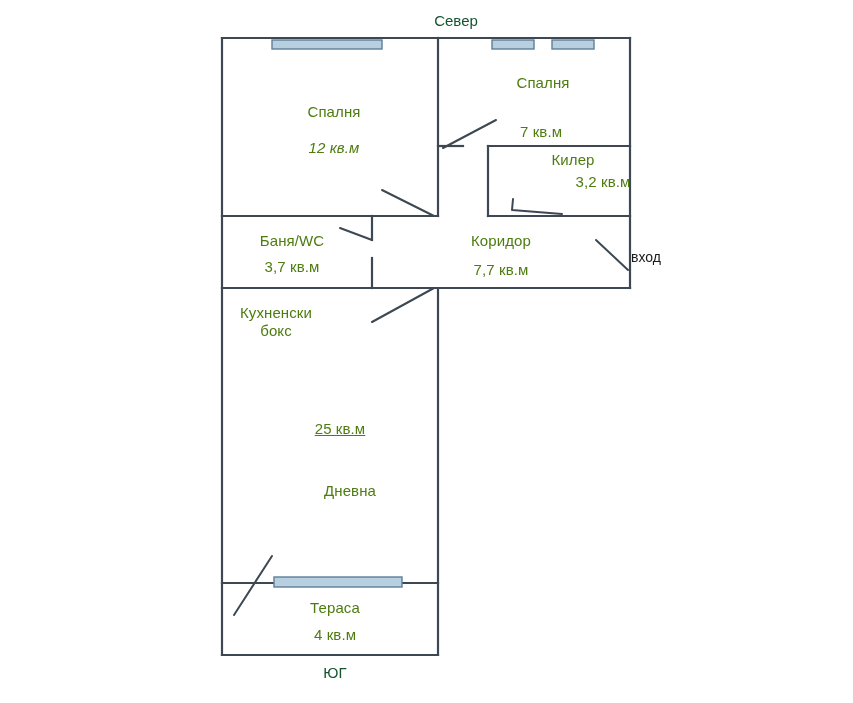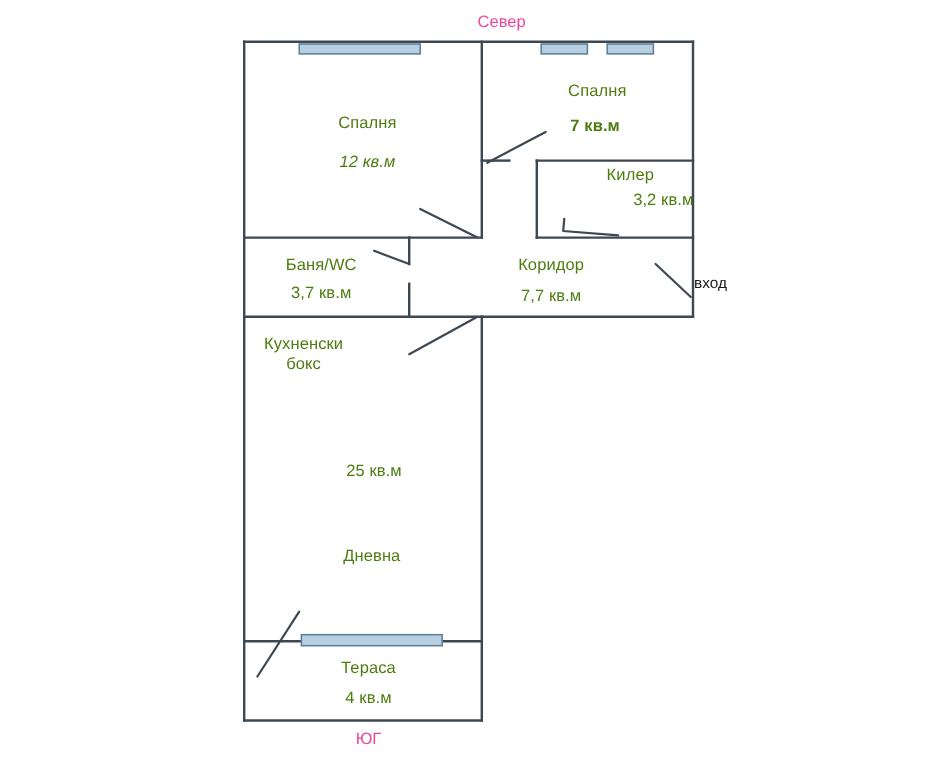--- a/index.html
+++ b/index.html
@@ -32,21 +32,21 @@
     transform: translate(-50%, -50%);
     letter-spacing: 0.1px;
   }
   .lbl.left {
     text-align: center;
     transform: translate(0, -50%);
   }
   .compass {
     position: absolute;
     font-size: 15px;
-    color: #ec4899;
+    color: #14532d;
     transform: translate(-50%, -50%);
   }
   .entrance {
     position: absolute;
     font-size: 14px;
     color: #1a1a1a;
     transform: translate(0, -50%);
   }
 </style>
 </head>
@@ -115,31 +115,31 @@
 </svg>
 
 <div class="compass" style="left:456px; top:20px;">Север</div>
 <div class="compass" style="left:335px; top:672px;">ЮГ</div>
 <div class="entrance" style="left:631px; top:257px;">вход</div>
 
 <div class="lbl" style="left:334px; top:112px;">Спалня</div>
 <div class="lbl" style="left:334px; top:148px;font-style:italic;">12 кв.м</div>
 
 <div class="lbl" style="left:543px; top:83px;">Спалня</div>
-<div class="lbl" style="left:541px; top:115px;font-weight:bold;">7 кв.м</div>
+<div class="lbl" style="left:541px; top:132px;">7 кв.м</div>
 
 <div class="lbl" style="left:573px; top:160px;">Килер</div>
 <div class="lbl" style="left:563px; top:182px;margin-left:40px;">3,2 кв.м</div>
 
 <div class="lbl" style="left:292px; top:241px;">Баня/WC</div>
 <div class="lbl" style="left:292px; top:267px;">3,7 кв.м</div>
 
 <div class="lbl" style="left:501px; top:241px;">Коридор</div>
 <div class="lbl" style="left:501px; top:270px;">7,7 кв.м</div>
 
 <div class="lbl left" style="left:240px; top:322px;">Кухненски
 бокс</div>
 
-<div class="lbl" style="left:340px; top:429px;">25 кв.м</div>
-<div class="lbl" style="left:338px; top:491px;margin-top:15px;">Дневна</div>
+<div class="lbl" style="left:340px; top:429px;text-decoration:underline;">25 кв.м</div>
+<div class="lbl" style="left:350px; top:491px;">Дневна</div>
 
 <div class="lbl" style="left:335px; top:608px;">Тераса</div>
 <div class="lbl" style="left:335px; top:635px;">4 кв.м</div>
 
 </body></html>

